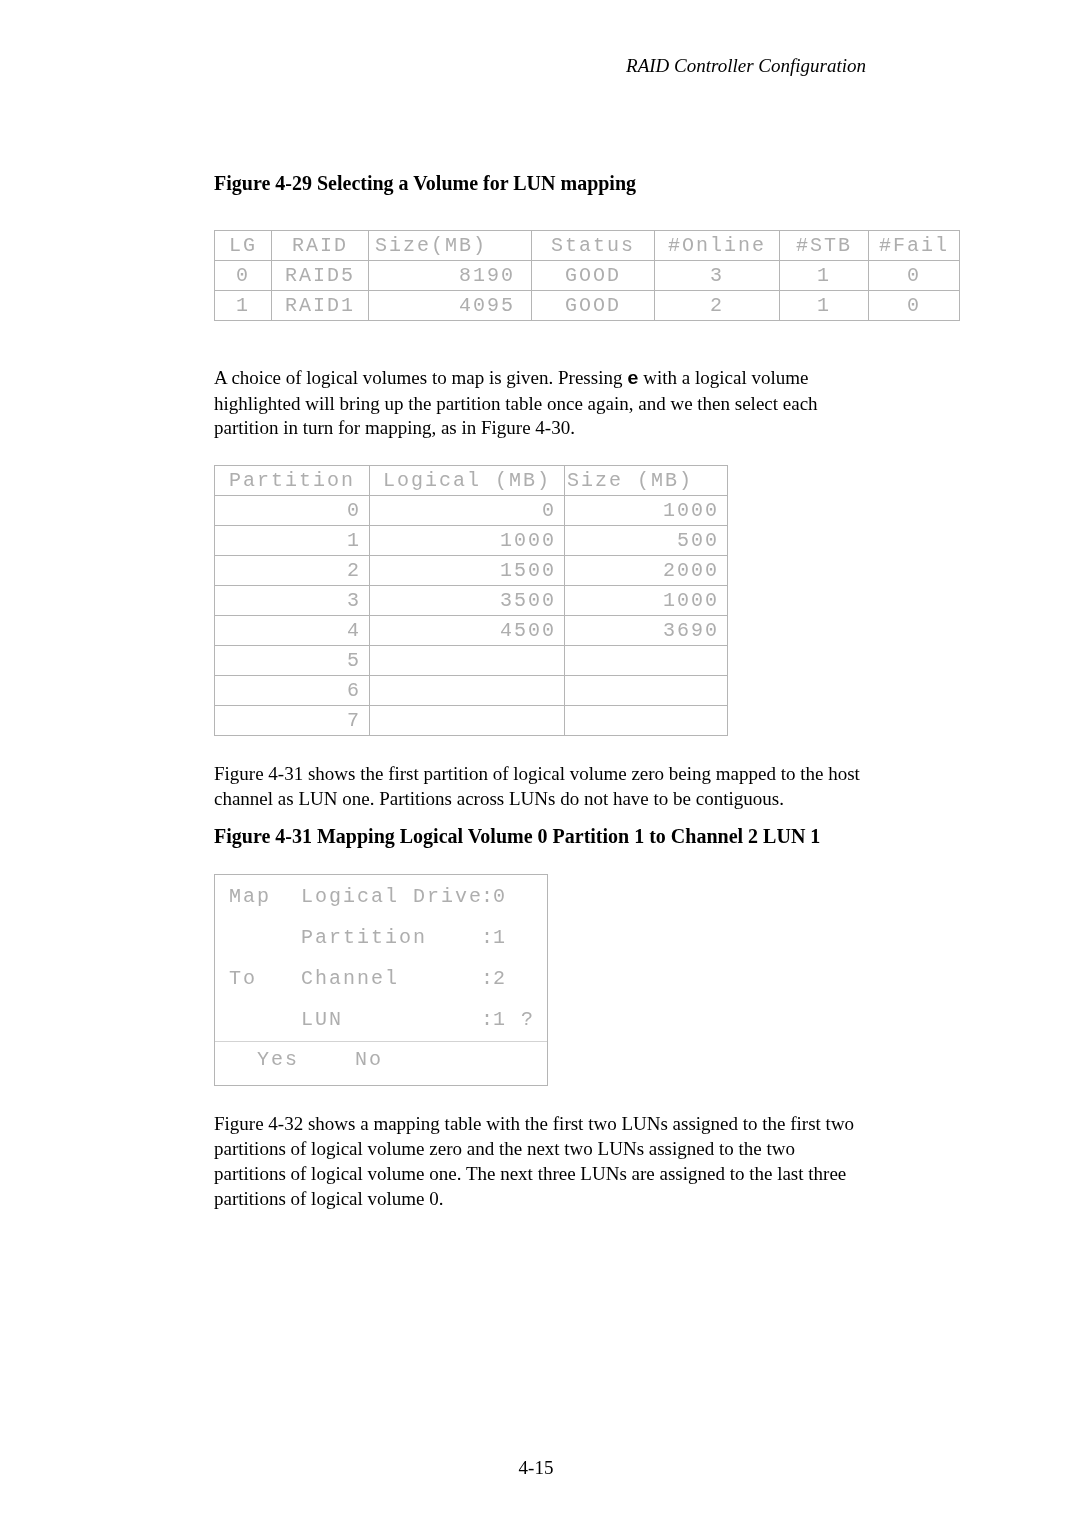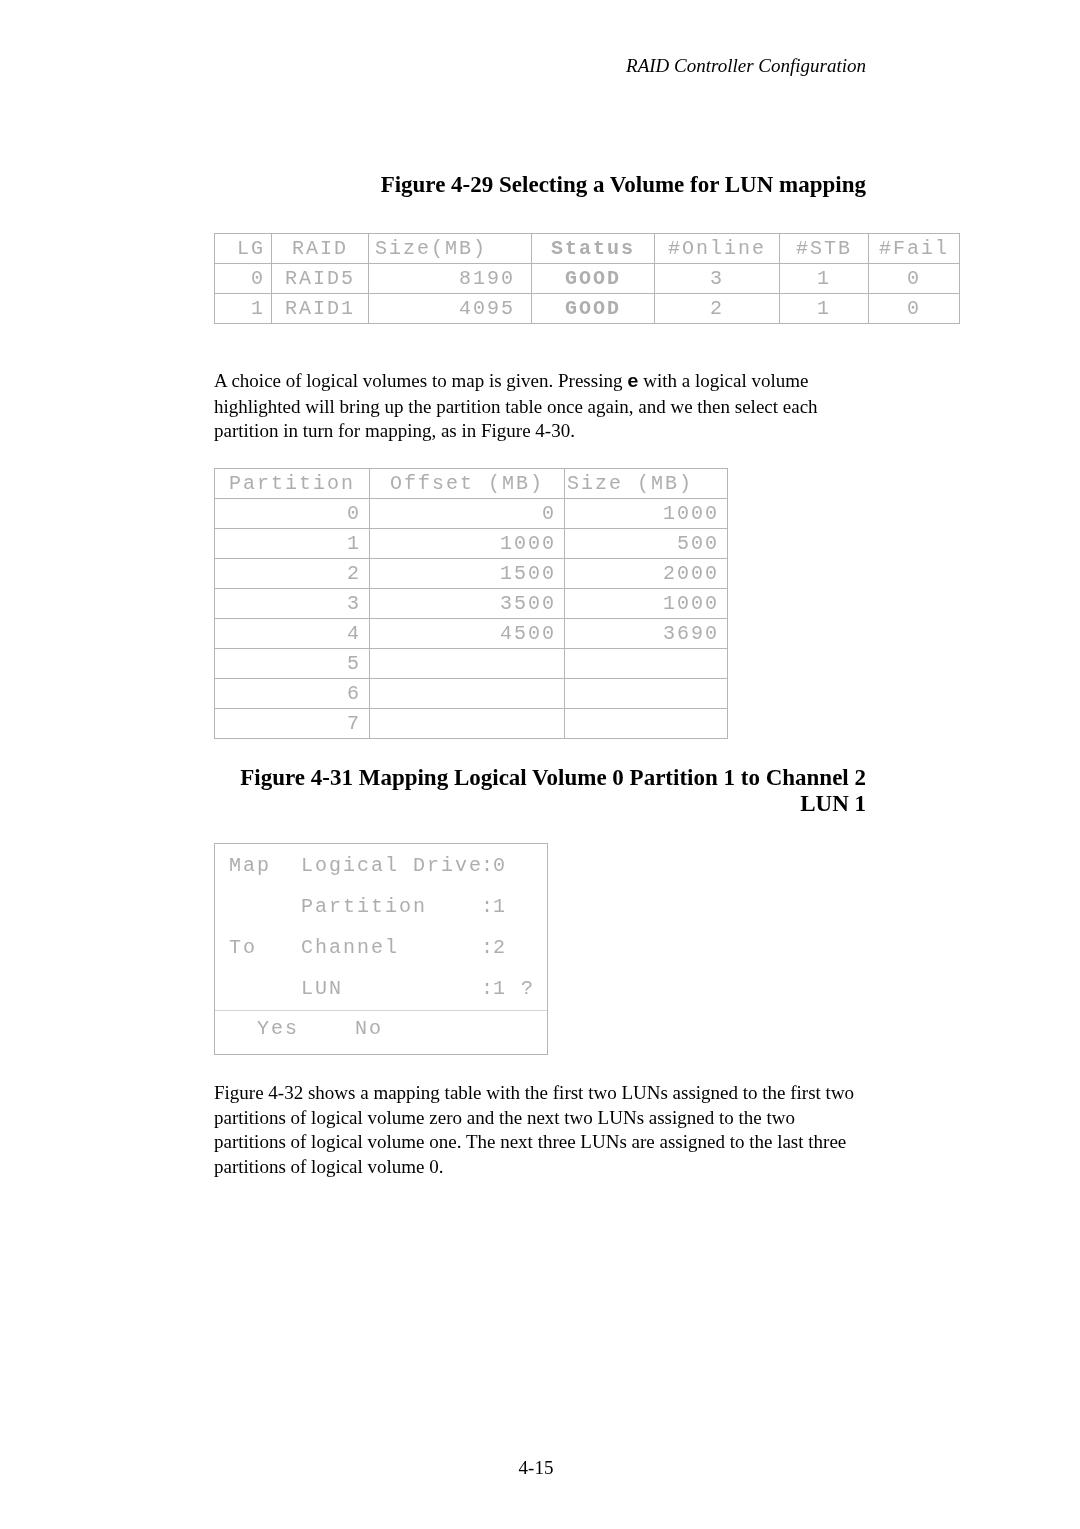--- a/index.html
+++ b/index.html
@@ -28,24 +28,23 @@
       line-height: 1.3;
       margin-bottom: 6px;
     }
     .body-text .kbd {
       font-family: 'Courier New', monospace;
       font-size: 19px;
       font-weight: 600;
     }
     .fig-caption {
       font-weight: bold;
-      font-size: 23px;
+      font-size: 20px;
       margin-top: 14px;
       margin-bottom: 18px;
-      text-align: right;
     }
     
     .terminal {
       font-family: 'Courier New', monospace;
       color: #aeaeae;
       font-size: 20px;
       letter-spacing: 2px;
     }
     
     .vol-table {
@@ -55,24 +54,24 @@
       width: 100%;
       table-layout: fixed;
     }
     .vol-table td {
       border: 1px solid #b5b5b5;
       padding: 0 6px;
       height: 29px;
       white-space: nowrap;
       overflow: hidden;
     }
-    .vol-table .c-lg   { width: 44px; text-align: right; margin-left: 39px; }
+    .vol-table .c-lg   { width: 44px; text-align: center; margin-left: 39px; }
     .vol-table .c-raid { width: 84px; text-align: center; }
     .vol-table .c-size { width: 140px; text-align: right; padding-right: 16px; }
-    .vol-table .c-status { width: 110px; text-align: center; font-weight: bold; }
+    .vol-table .c-status { width: 110px; text-align: center; }
     .vol-table .c-online { width: 112px; text-align: center; }
     .vol-table .c-stb { width: 76px; text-align: center; }
     .vol-table .c-fail { width: 78px; text-align: center; }
     .vol-table .c-name { text-align: left; padding-left: 12px; }
     .vol-table .hdr .c-size { text-align: left; padding-left: 6px; }
     
     .part-table {
       margin-top: 24px;
       margin-bottom: 26px;
       border-collapse: collapse;
@@ -171,21 +170,21 @@
 
   <div class="body-text">
     <span>A choice of logical volumes to map is given. Pressing </span><span class="kbd">e</span><span> with a logical volume highlighted will bring up the partition table once again, and we then select each partition in turn for mapping, as in Figure 4-30.</span>
   </div>
 
 
   <table class="part-table terminal">
     <tbody>
         <tr class="hdr">
       <td class="c-part">Partition</td>
-      <td class="c-off">Offset (MB)</td>
+      <td class="c-off">Logical (MB)</td>
       <td class="c-psize">Size (MB)</td>
     </tr>
     <tr>
           <td class="c-part">0</td>
           <td class="c-off">0</td>
           <td class="c-psize">1000</td>
         </tr>
     <tr>
           <td class="c-part">1</td>
           <td class="c-off">1000</td>
@@ -217,20 +216,21 @@
           <td class="c-psize"></td>
         </tr>
     <tr>
           <td class="c-part">7</td>
           <td class="c-off"></td>
           <td class="c-psize"></td>
         </tr>
   </tbody>
     </table>
 
+  <div class="body-text">Figure 4-31 shows the first partition of logical volume zero being mapped to the host channel as LUN one. Partitions across LUNs do not have to be contiguous.</div>
 
   <div class="fig-caption">Figure 4-31 Mapping Logical Volume 0 Partition 1 to Channel 2 LUN 1</div>
 
   <div class="map-dialog-wrap">
     <div class="map-dialog terminal">
       <div class="map-body">
         <span>Map</span>
         <span>Logical Drive</span>
         <span>:</span>
         <span>0</span>

